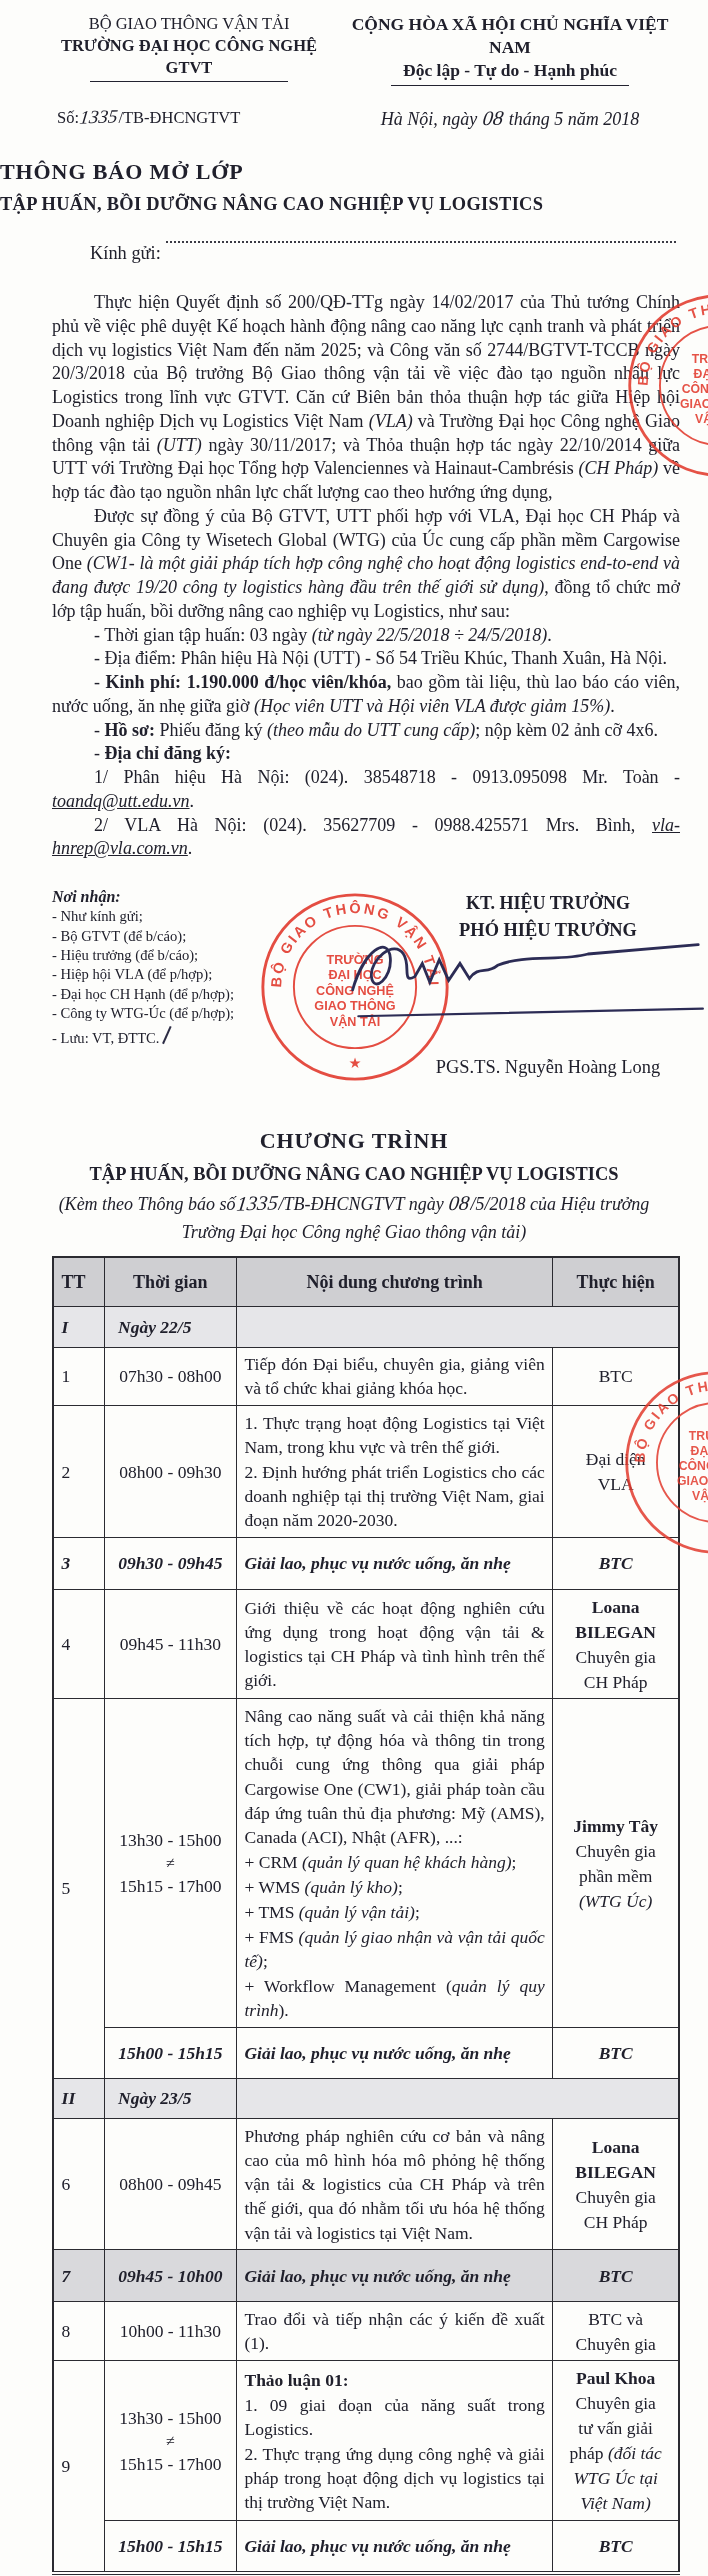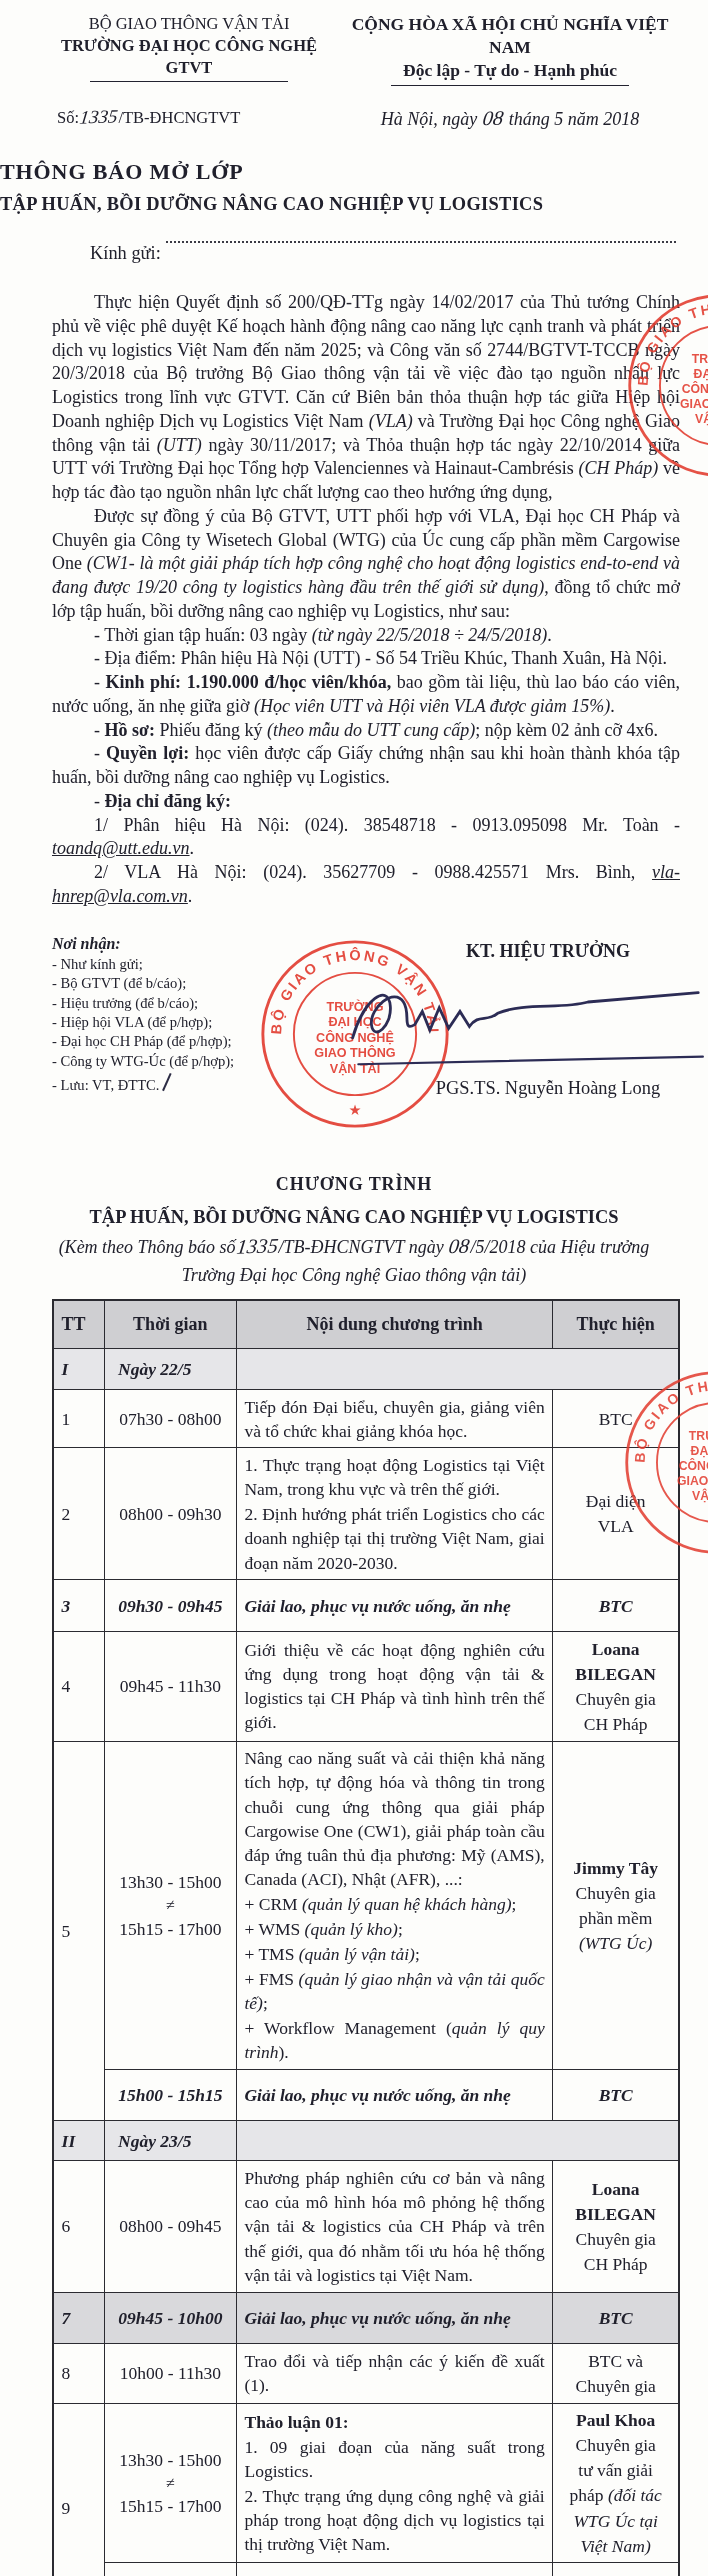--- a/index.html
+++ b/index.html
@@ -50,21 +50,21 @@
   .sigblock .k2{font-weight:bold;font-size:18.4px;margin-top:1.9px}
   .sigblock .signame{font-weight:normal;font-size:18.4px;margin-top:113px}
   .stamp{position:absolute;pointer-events:none}
   .stamp circle{fill:none;stroke:#e23b2e}
   .stamp text{fill:#e23b2e;font-family:"Liberation Sans","DejaVu Sans",sans-serif;font-weight:bold}
   .sig-svg{position:absolute;pointer-events:none}
   .penmark{display:inline-block;width:9.4px;height:19px;border-left:2.1px solid #2c2c44;transform:rotate(24deg) translateY(3.8px);margin-left:7.6px}
 
   
   .prog-head{text-align:center;margin-top:24.6px}
-  .prog-head .p1{font-size:18px;font-weight:bold;letter-spacing:0.9px}
+  .prog-head .p1{font-size:22px;font-weight:bold;letter-spacing:0.9px}
   .prog-head .p2{font-size:18.4px;font-weight:bold;margin-top:7.6px}
   .prog-head .p3,.prog-head .p4{font-style:italic;font-size:18px;margin-top:3.8px}
 
   table.prog{border-collapse:collapse;margin:11.3px auto 0 52px;width:628px;
     border:2.5px solid #2b2b31;border-bottom:4.7px double #2b2b31;font-size:17.5px;line-height:1.38}
   table.prog th,table.prog td{border:1.5px solid #2b2b31;padding:3.8px 7.6px;vertical-align:middle}
   table.prog th{background:#cfcfd2;font-weight:bold;height:40px;font-size:18px}
   .c-tt{width:36px;text-align:left}
   .c-time{width:119px;text-align:center}
   .c-content{width:326px;text-align:justify}
@@ -110,44 +110,44 @@
   </div>
 
   <div class="body-text">
     <p style="margin-top:13.2px"><span class="s-n">Thực hiện Quyết định số 200/QĐ-TTg ngày 14/02/2017 của Thủ tướng Chính phủ về việc phê duyệt Kế hoạch hành động nâng cao năng lực cạnh tranh và phát triển dịch vụ logistics Việt Nam đến năm 2025; và Công văn số 2744/BGTVT-TCCB ngày 20/3/2018 của Bộ trưởng Bộ Giao thông vận tải về việc đào tạo nguồn nhân lực Logistics trong lĩnh vực GTVT. Căn cứ Biên bản thỏa thuận hợp tác giữa Hiệp hội Doanh nghiệp Dịch vụ Logistics Việt Nam </span><span class="s-i">(VLA)</span><span class="s-n"> và Trường Đại học Công nghệ Giao thông vận tải </span><span class="s-i">(UTT)</span><span class="s-n"> ngày 30/11/2017; và Thỏa thuận hợp tác ngày 22/10/2014 giữa UTT với Trường Đại học Tổng hợp Valenciennes và Hainaut-Cambrésis </span><span class="s-i">(CH Pháp)</span><span class="s-n"> về hợp tác đào tạo nguồn nhân lực chất lượng cao theo hướng ứng dụng,</span></p>
     <p><span class="s-n">Được sự đồng ý của Bộ GTVT, UTT phối hợp với VLA, Đại học CH Pháp và Chuyên gia Công ty Wisetech Global (WTG) của Úc cung cấp phần mềm Cargowise One </span><span class="s-i">(CW1- là một giải pháp tích hợp công nghệ cho hoạt động logistics end-to-end và đang được 19/20 công ty logistics hàng đầu trên thế giới sử dụng)</span><span class="s-n">, đồng tổ chức mở lớp tập huấn, bồi dưỡng nâng cao nghiệp vụ Logistics, như sau:</span></p>
     <div>
         <p class="bullet"><span class="s-n">- Thời gian tập huấn: 03 ngày </span><span class="s-i">(từ ngày 22/5/2018 ÷ 24/5/2018)</span><span class="s-n">.</span></p>
         <p class="bullet"><span class="s-n">- Địa điểm: Phân hiệu Hà Nội (UTT) - Số 54 Triều Khúc, Thanh Xuân, Hà Nội.</span></p>
         <p class="bullet"><span class="s-n">- </span><span class="s-b">Kinh phí: 1.190.000 đ/học viên/khóa,</span><span class="s-n"> bao gồm tài liệu, thù lao báo cáo viên, nước uống, ăn nhẹ giữa giờ </span><span class="s-i">(Học viên UTT và Hội viên VLA được giảm 15%)</span><span class="s-n">.</span></p>
         <p class="bullet"><span class="s-n">- </span><span class="s-b">Hồ sơ: </span><span class="s-n">Phiếu đăng ký </span><span class="s-i">(theo mẫu do UTT cung cấp)</span><span class="s-n">; nộp kèm 02 ảnh cỡ 4x6.</span></p>
-        <p class="bullet"><span class="s-n">- </span><span class="s-b">Quyền lợi: </span><span class="s-n">học viên được cấp Giấy chứng nhận sau khi hoàn thành khóa tập huấn, bồi dưỡng nâng cao nghiệp vụ Logistics.</span></p>
         <p class="bullet"><span class="s-n">- </span><span class="s-b">Địa chỉ đăng ký:</span></p>
       </div>
     <div>
         <p class="reg"><span class="s-n">1/ Phân hiệu Hà Nội: (024). 38548718 - 0913.095098 Mr. Toàn - </span><span class="s-iu">toandq@utt.edu.vn</span><span class="s-n">.</span></p>
         <p class="reg"><span class="s-n">2/ VLA Hà Nội: (024). 35627709 - 0988.425571 Mrs. Bình, </span><span class="s-iu">vla-hnrep@vla.com.vn</span><span class="s-n">.</span></p>
       </div>
   </div>
 
   <div class="signoff">
     <div class="noinhan">
       <div class="nn-label">Nơi nhận:</div>
       <div>
           <div>- Như kính gửi;</div>
           <div>- Bộ GTVT (để b/cáo);</div>
           <div>- Hiệu trưởng (để b/cáo);</div>
           <div>- Hiệp hội VLA (để p/hợp);</div>
-          <div>- Đại học CH Pháp (để p/hợp);</div>
+          <div>- Đại học CH Hạnh (để p/hợp);</div>
           <div>- Công ty WTG-Úc (để p/hợp);</div>
           <div>- Lưu: VT, ĐTTC.<span class="penmark"></span></div>
         </div>
     </div>
     <div class="sigblock">
       <div class="k1">KT. HIỆU TRƯỞNG</div>
+      <div class="k2">PHÓ HIỆU TRƯỞNG</div>
       <div class="signame">PGS.TS. Nguyễn Hoàng Long</div>
     </div>
 
     <svg class="stamp" style="left:206px;top:7.6px;opacity:.9;font-size:19px" width="194" height="194" viewBox="0 0 200 200">
       <circle cx="100" cy="100" r="95" stroke-width="3"></circle>
       <circle cx="100" cy="100" r="63" stroke-width="2"></circle>
       <defs>
           <path id="ring-a" d="M 37.8 143.6 A 76 76 0 1 1 162.2 143.6" fill="none"></path>
         </defs>
       <text font-size="15" letter-spacing="2.5" text-anchor="middle">

